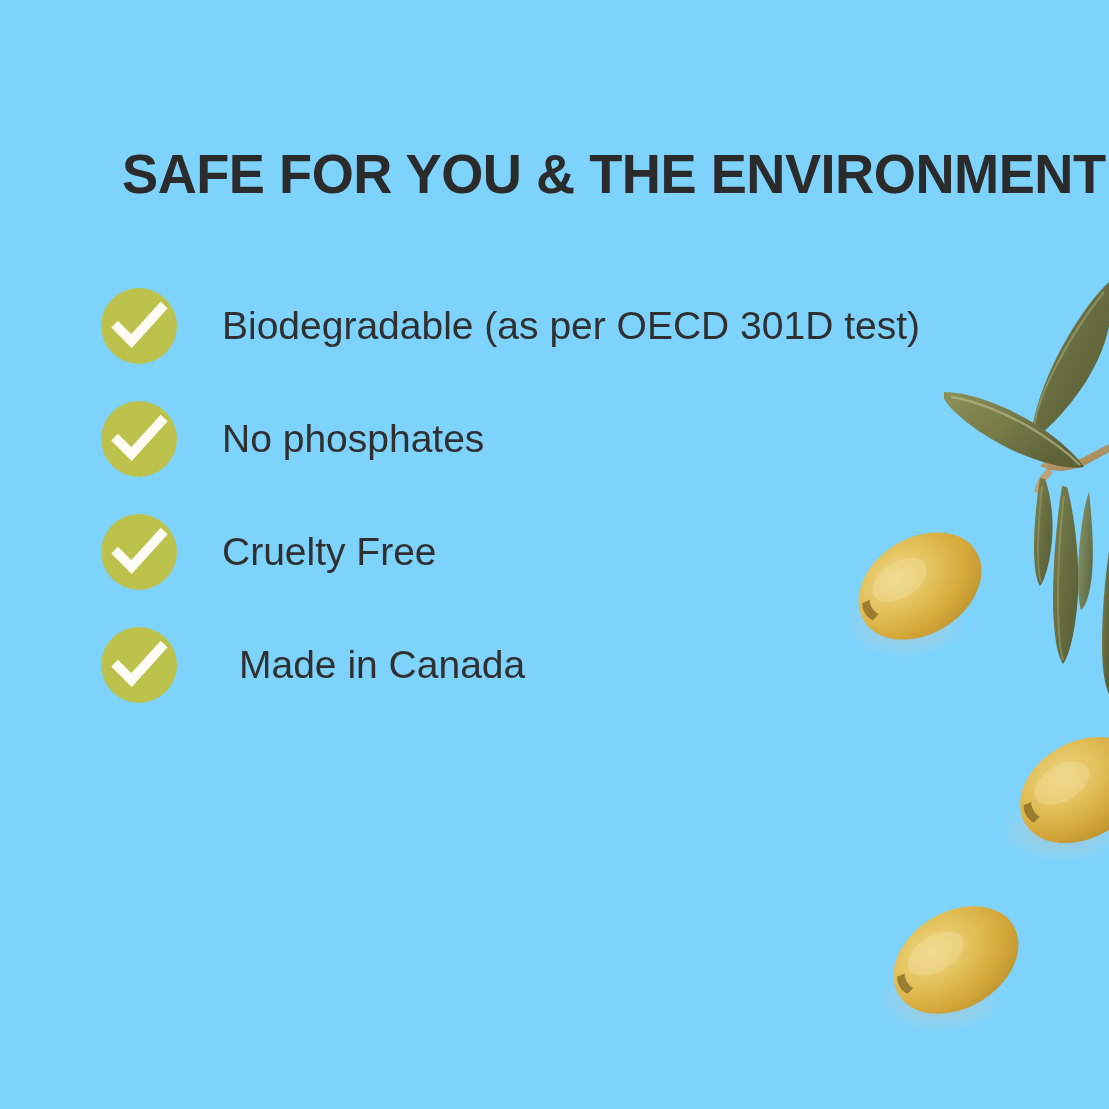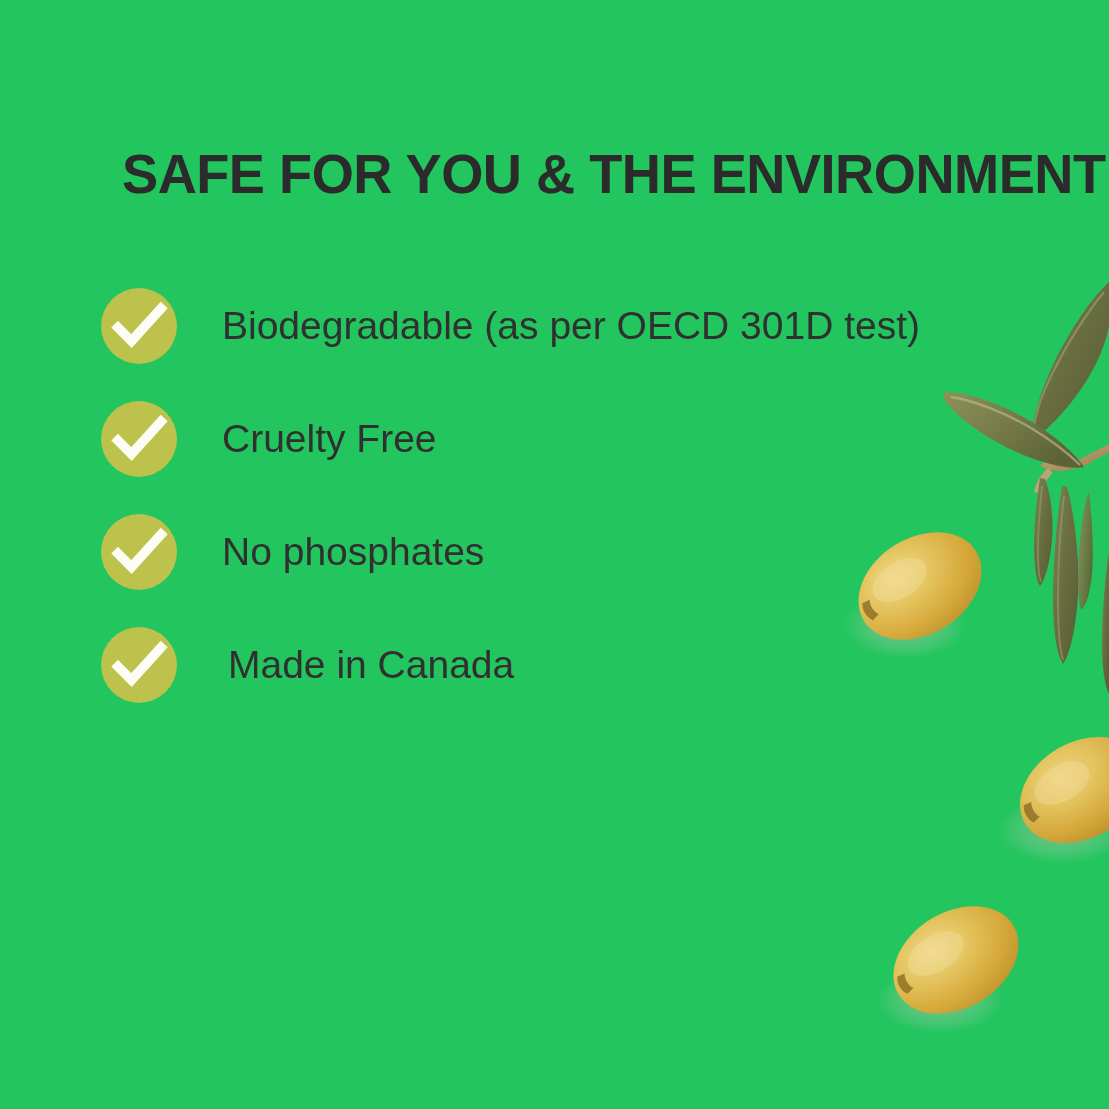--- a/index.html
+++ b/index.html
@@ -65,42 +65,42 @@
   .benefit-label {
     position: absolute;
     left: 121px;
     top: 13px;
     font-size: 39px;
     line-height: 50px;
     color: #303030;
     white-space: nowrap;
   }
   .benefit-row.indented .benefit-label {
-    left: 127px;
+    left: 138px;
   }
 
   
   .produce-layer {
     position: absolute;
     left: 0;
     top: 0;
     width: 1109px;
     height: 1109px;
     pointer-events: none;
   }
   .produce-layer svg {
     display: block;
     width: 1109px;
     height: 1109px;
   }
 </style>
 </head>
 <body>
 
-<div class="canvas" style="background: #22c55e;">
+<div class="canvas" style="background: #7dd3fc;">
 
   <div class="produce-layer">
     <svg viewBox="0 0 1109 1109" xmlns="http://www.w3.org/2000/svg">
       <defs>
         <radialGradient id="oliveBody" cx="38%" cy="30%" r="82%">
           <stop offset="0%" stop-color="#f0d98a"></stop>
           <stop offset="34%" stop-color="#e4c45f"></stop>
           <stop offset="68%" stop-color="#d6a93a"></stop>
           <stop offset="100%" stop-color="#b88f2c"></stop>
         </radialGradient>
@@ -207,30 +207,30 @@
       </span>
       <span class="benefit-label" style="color: rgb(48, 48, 48);">Biodegradable (as per OECD 301D test)</span>
     </div>
 
     <div class="benefit-row">
       <span class="check-badge" style="background: rgb(188, 194, 76);">
         <svg viewBox="0 0 76 76" xmlns="http://www.w3.org/2000/svg" aria-hidden="true">
           <path d="M17 39.5 L30.5 53 L60 20.5" fill="none" stroke="#fdfdf6" stroke-width="9.5" stroke-linecap="square" stroke-linejoin="miter"></path>
         </svg>
       </span>
+      <span class="benefit-label" style="color: rgb(48, 48, 48);">No phosphates</span>
+    </div>
+
+    <div class="benefit-row">
+      <span class="check-badge" style="background: rgb(188, 194, 76);">
+        <svg viewBox="0 0 76 76" xmlns="http://www.w3.org/2000/svg" aria-hidden="true">
+          <path d="M17 39.5 L30.5 53 L60 20.5" fill="none" stroke="#fdfdf6" stroke-width="9.5" stroke-linecap="square" stroke-linejoin="miter"></path>
+        </svg>
+      </span>
       <span class="benefit-label" style="color: rgb(48, 48, 48);">Cruelty Free</span>
-    </div>
-
-    <div class="benefit-row">
-      <span class="check-badge" style="background: rgb(188, 194, 76);">
-        <svg viewBox="0 0 76 76" xmlns="http://www.w3.org/2000/svg" aria-hidden="true">
-          <path d="M17 39.5 L30.5 53 L60 20.5" fill="none" stroke="#fdfdf6" stroke-width="9.5" stroke-linecap="square" stroke-linejoin="miter"></path>
-        </svg>
-      </span>
-      <span class="benefit-label" style="color: rgb(48, 48, 48);">No phosphates</span>
     </div>
 
 
     <div class="benefit-row indented">
       <span class="check-badge" style="background: rgb(188, 194, 76);">
         <svg viewBox="0 0 76 76" xmlns="http://www.w3.org/2000/svg" aria-hidden="true">
           <path d="M17 39.5 L30.5 53 L60 20.5" fill="none" stroke="#fdfdf6" stroke-width="9.5" stroke-linecap="square" stroke-linejoin="miter"></path>
         </svg>
       </span>
       <span class="benefit-label" style="color: rgb(48, 48, 48);">Made in Canada</span>

